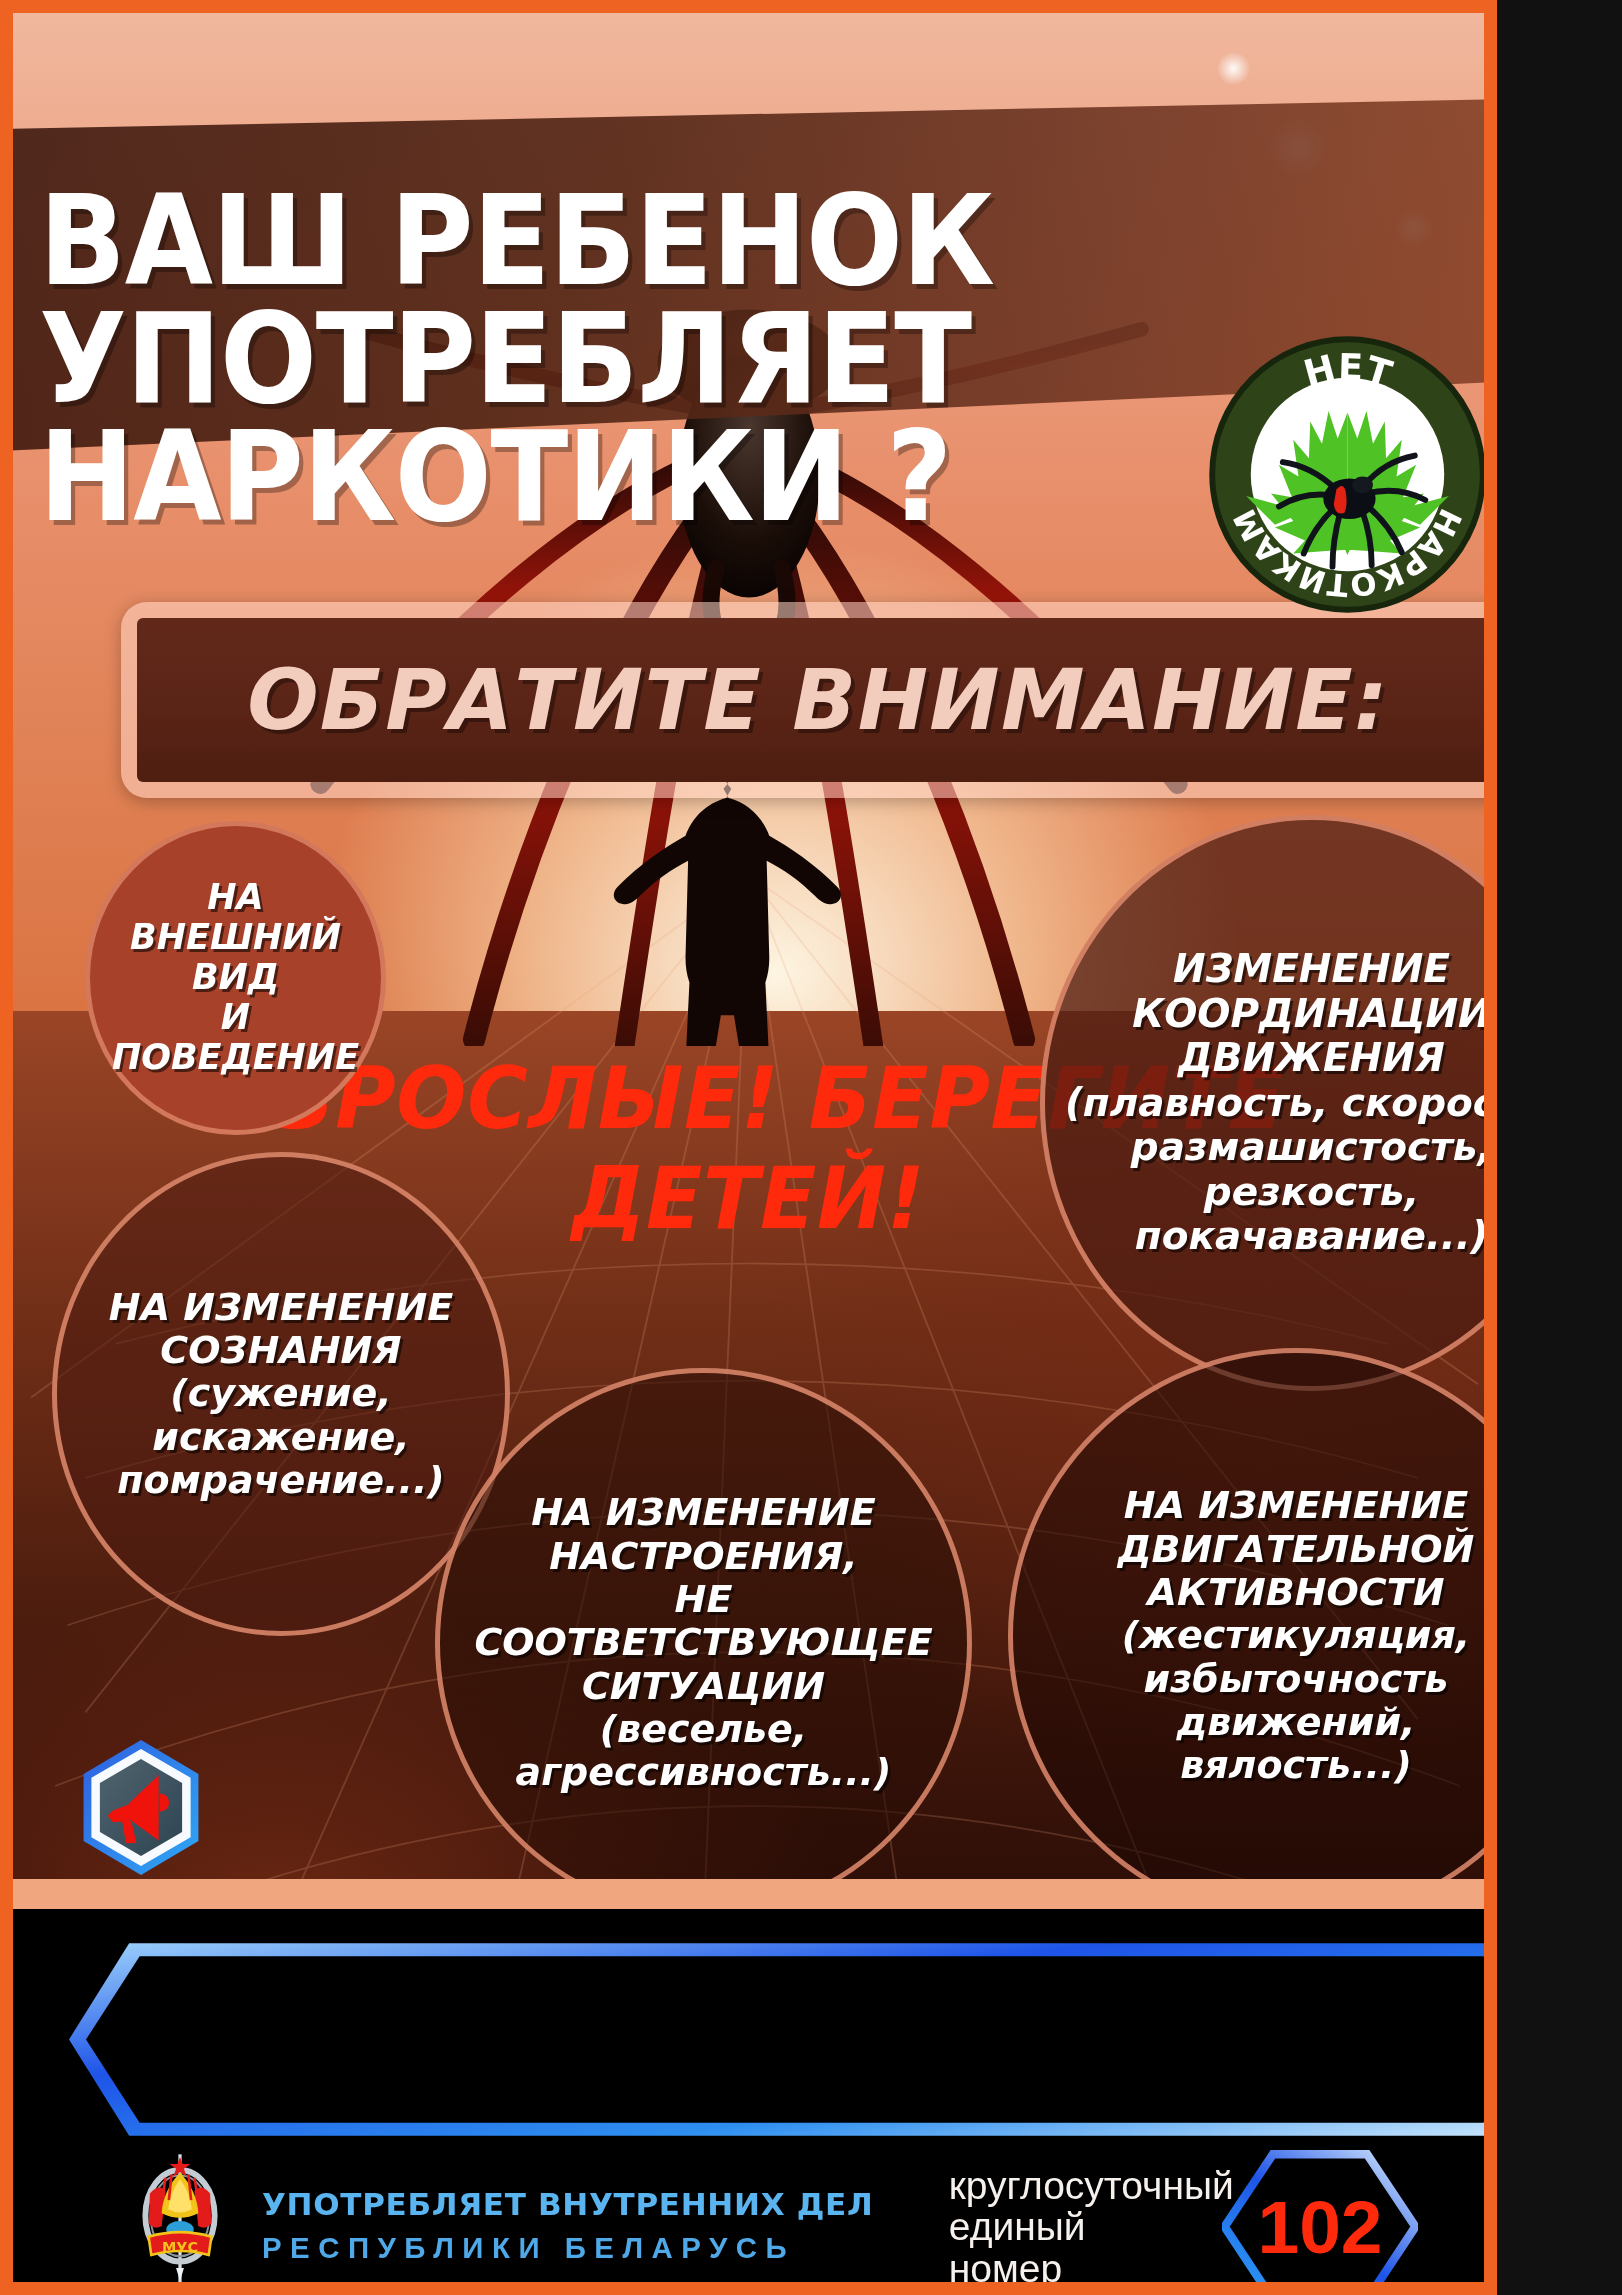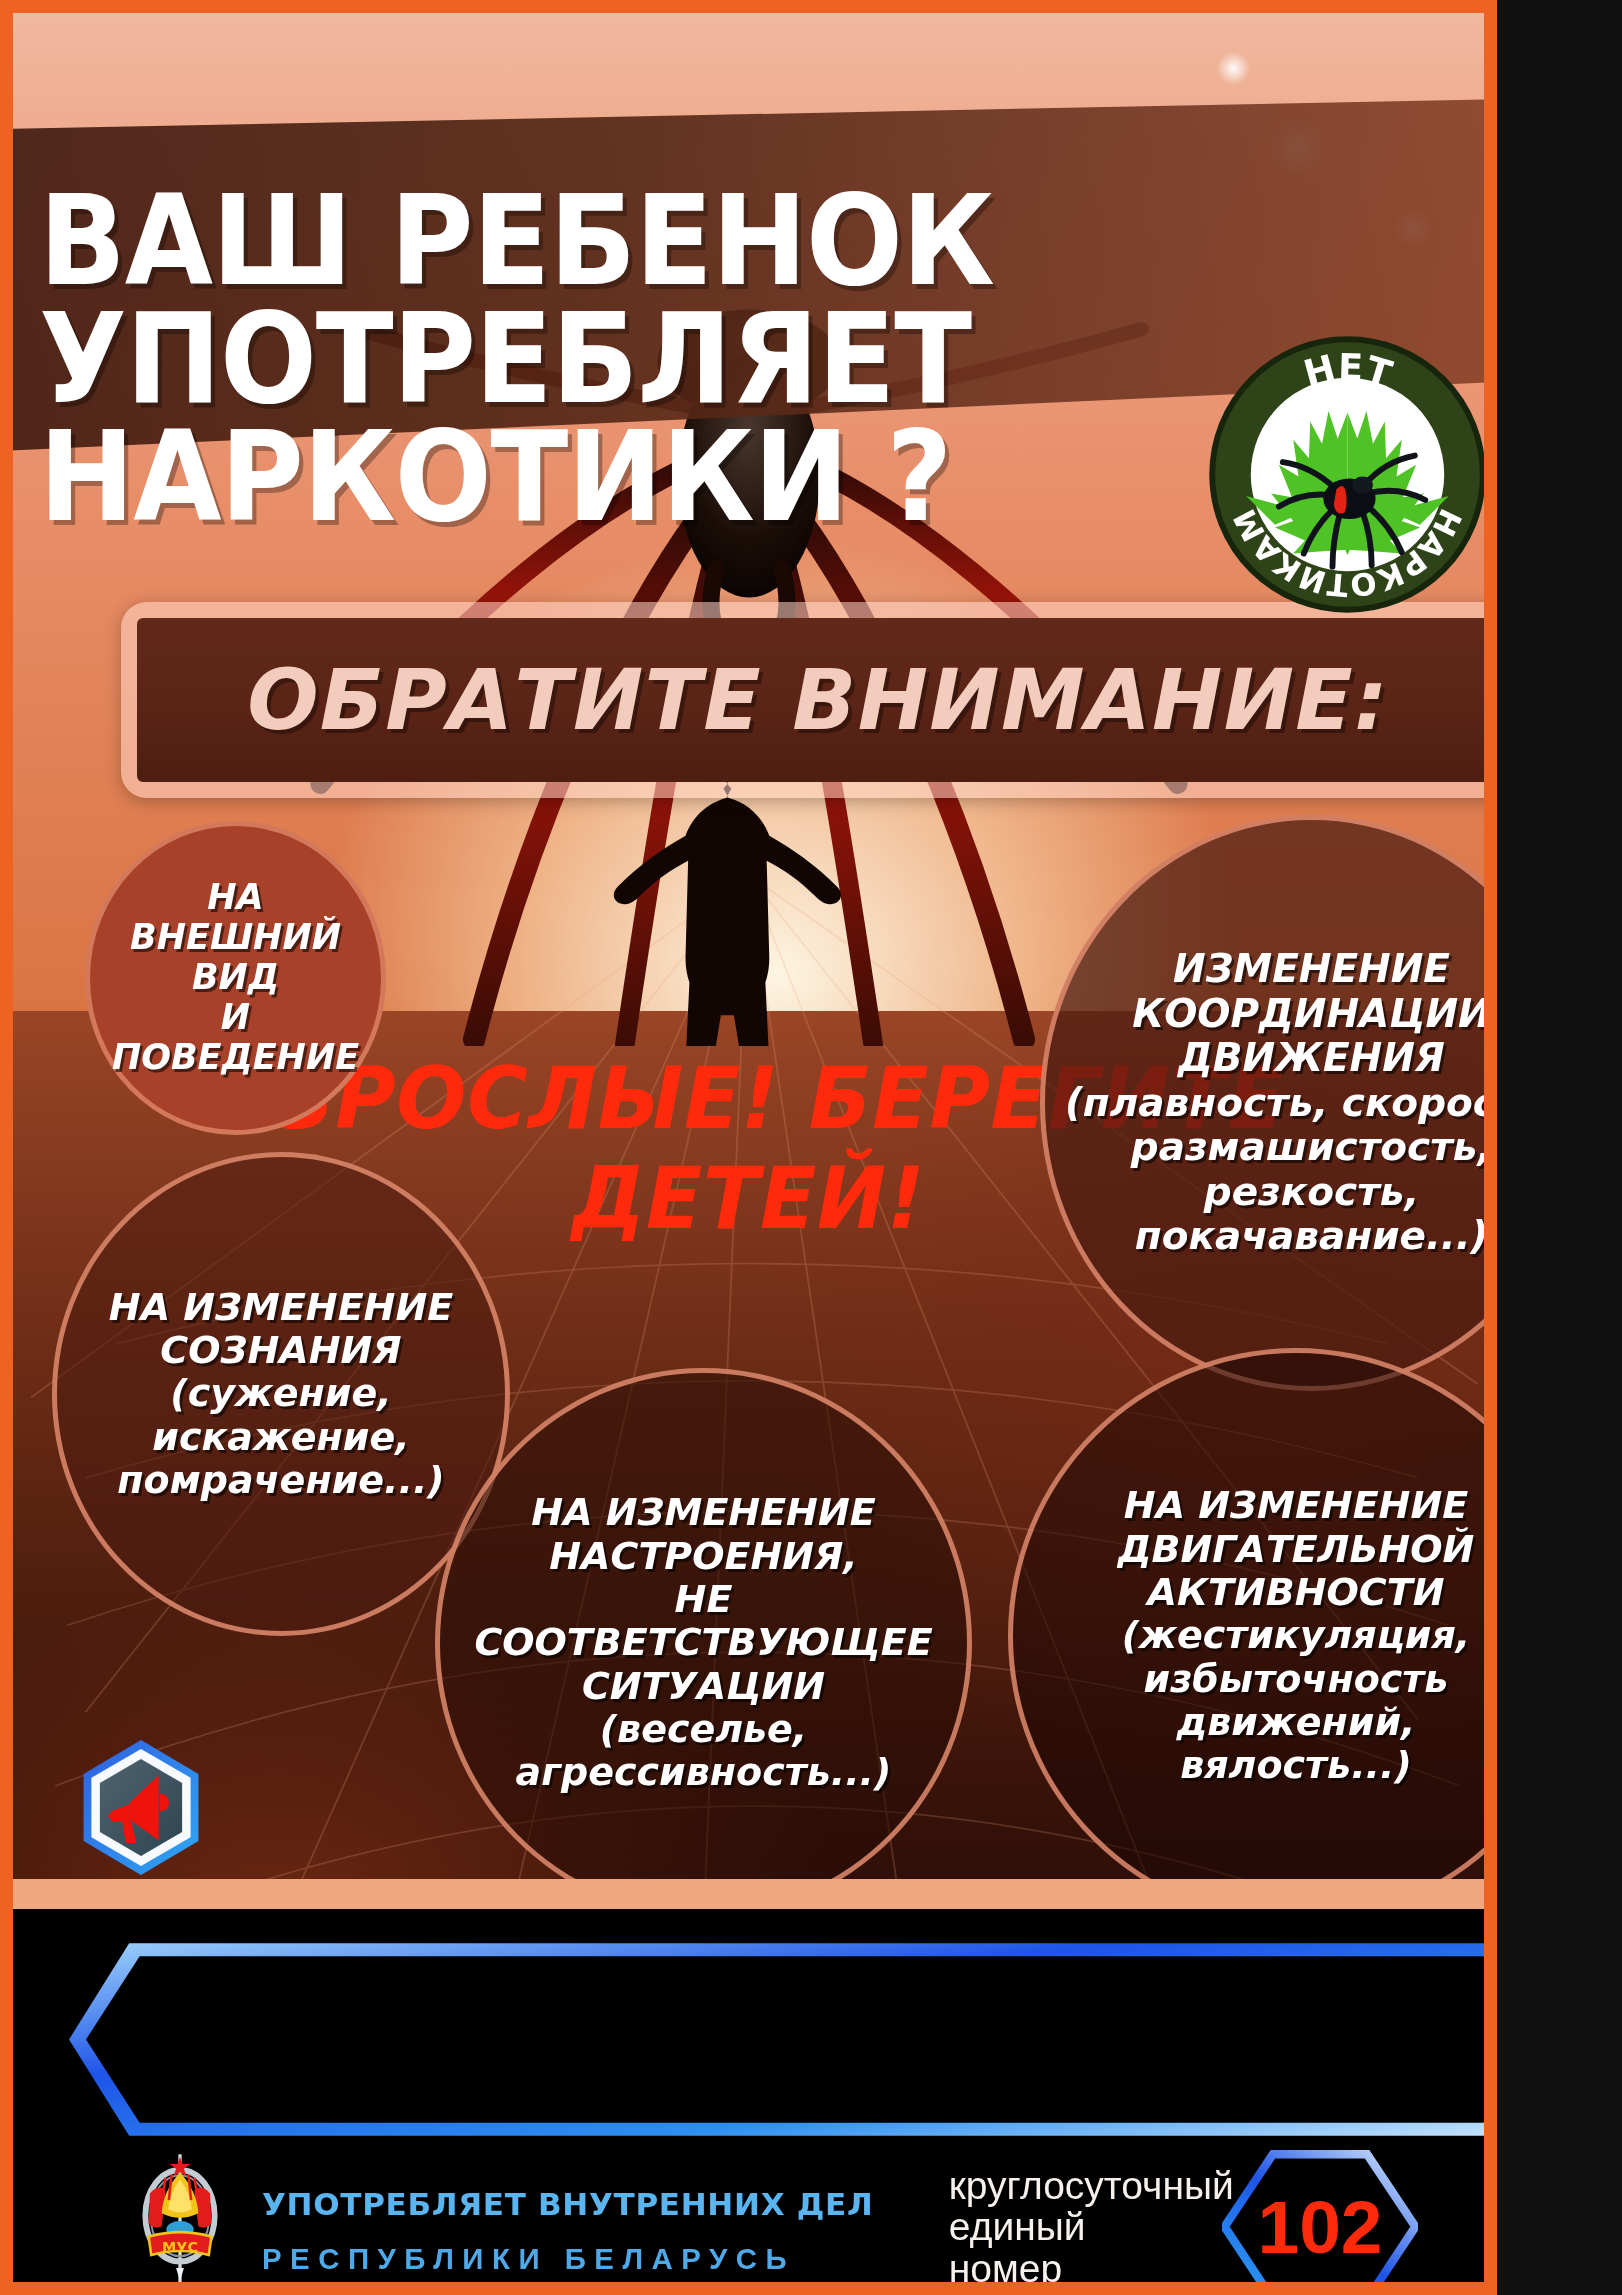--- a/index.html
+++ b/index.html
@@ -145,21 +145,21 @@
   
   .mvd{position:absolute;left:134px;top:2153px;width:92px;height:134px;z-index:48;}
   .mvd-text{position:absolute;left:262px;top:2186px;z-index:48;}
   .mvd-l1{
     color:#5AB4F0;font-family:"DejaVu Sans",sans-serif;font-weight:bold;
     font-size:31px;letter-spacing:0.7px;
     text-shadow:2px 2px 0 rgba(0,0,0,.6);
   }
   .mvd-l2{
     color:#4FA8E8;font-family:"Liberation Sans",sans-serif;font-weight:bold;
-    font-size:29.4px;letter-spacing:8.5px;margin-top:20px;
+    font-size:29.4px;letter-spacing:8.5px;margin-top:9px;
   }
 
   .hotline{position:absolute;right:79px;top:2150px;z-index:48;display:flex;align-items:center;}
   .hotline-words{
     color:#F6F1EC;font-family:"Liberation Sans",sans-serif;
     font-size:39px;line-height:1.06;text-align:left;
     white-space:pre-line;
     text-shadow:1.3px 1.3px 0 rgba(0,0,0,.8);
     margin-left:29px;
   }

